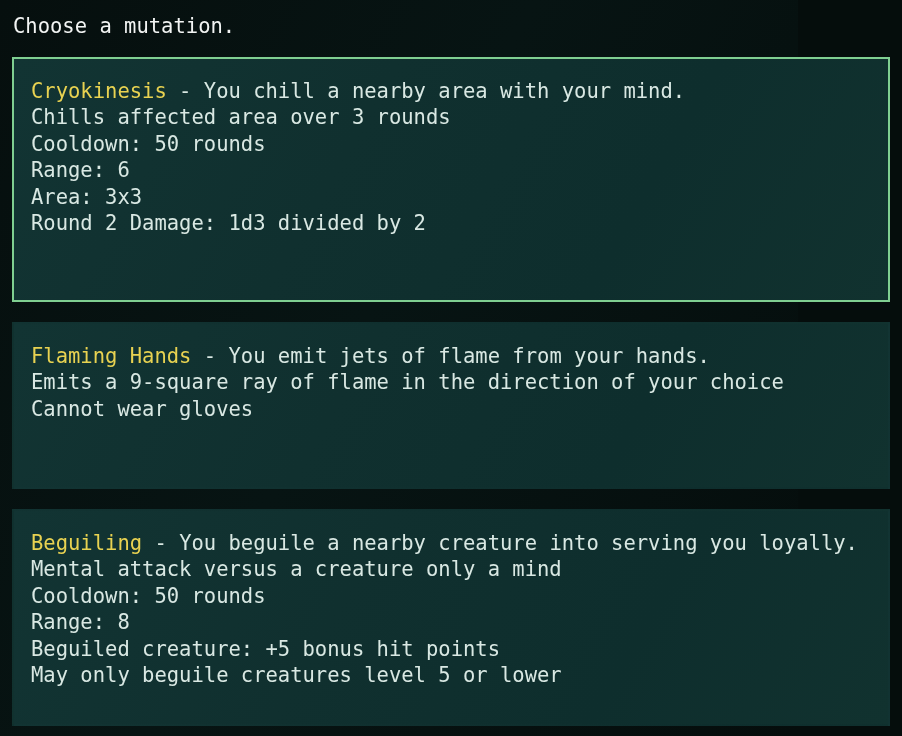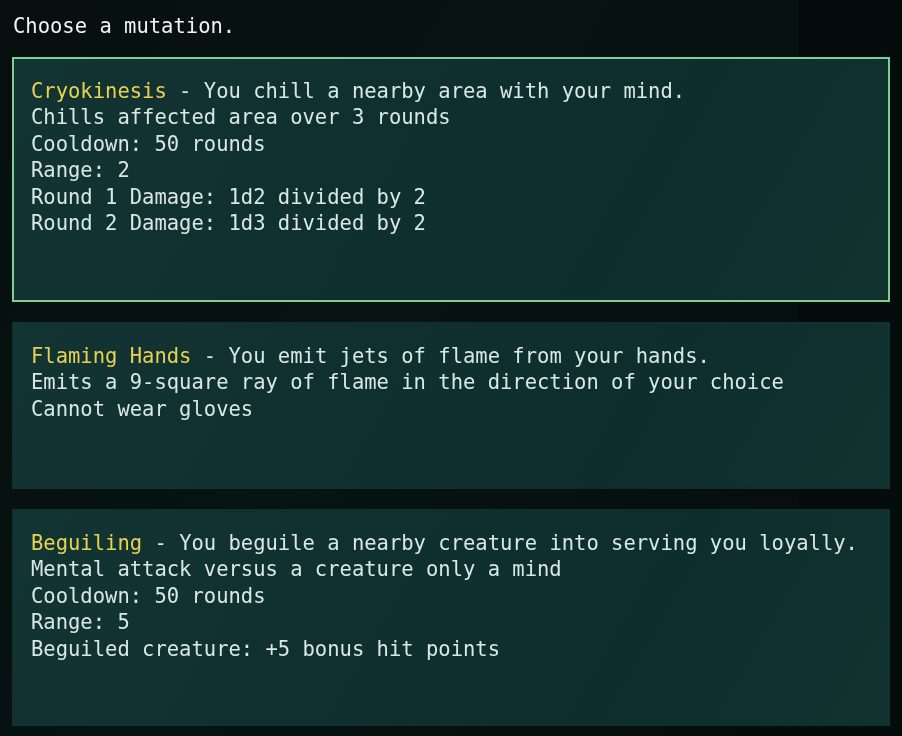--- a/index.html
+++ b/index.html
@@ -75,33 +75,34 @@
 <div id="screen">
 
   <div class="prompt-title">Choose a mutation.</div>
 
   <div class="card-stack">
 
     <div class="card selected" id="card-0">
       <div class="card-line"><span class="mutation-name">Cryokinesis</span><span class="card-desc-sep"> - </span><span class="card-desc-text">You chill a nearby area with your mind.</span></div>
       <div class="card-line">Chills affected area over 3 rounds</div>
       <div class="card-line">Cooldown: 50 rounds</div>
-      <div class="card-line">Range: 2</div>
-      <div class="card-line">Round 1 Damage: 1d2 divided by 2</div>
+      <div class="card-line">Range: 6</div>
+      <div class="card-line">Area: 3x3</div>
       <div class="card-line">Round 2 Damage: 1d3 divided by 2</div>
     </div>
 
     <div class="card" id="card-1">
       <div class="card-line"><span class="mutation-name">Flaming Hands</span><span class="card-desc-sep"> - </span><span class="card-desc-text">You emit jets of flame from your hands.</span></div>
       <div class="card-line">Emits a 9-square ray of flame in the direction of your choice</div>
       <div class="card-line">Cannot wear gloves</div>
     </div>
 
     <div class="card" id="card-2">
       <div class="card-line"><span class="mutation-name">Beguiling</span><span class="card-desc-sep"> - </span><span class="card-desc-text">You beguile a nearby creature into serving you loyally.</span></div>
       <div class="card-line">Mental attack versus a creature only a mind</div>
       <div class="card-line">Cooldown: 50 rounds</div>
-      <div class="card-line">Range: 5</div>
+      <div class="card-line">Range: 8</div>
       <div class="card-line">Beguiled creature: +5 bonus hit points</div>
+      <div class="card-line">May only beguile creatures level 5 or lower</div>
     </div>
 
   </div>
 </div>
 
 </body></html>

